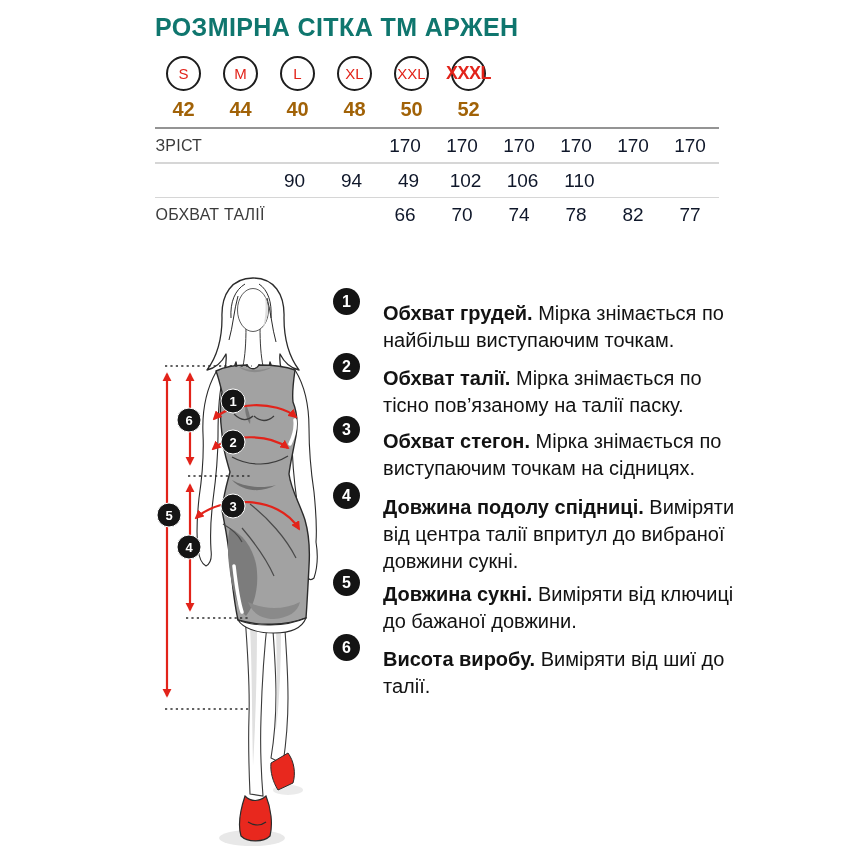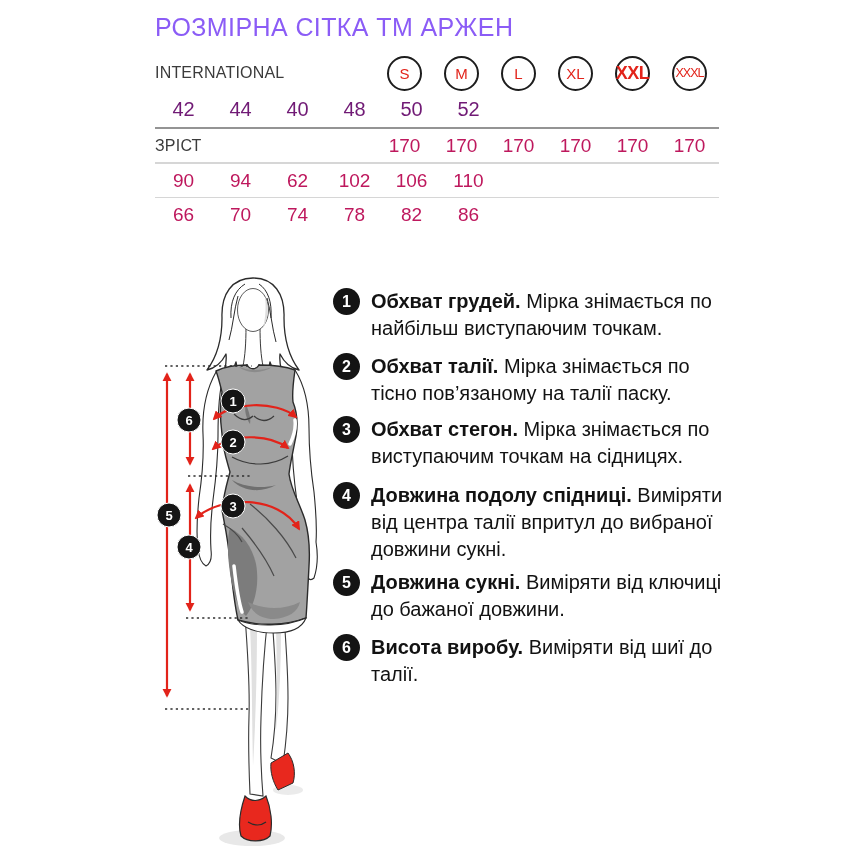--- a/index.html
+++ b/index.html
@@ -1,63 +1,62 @@
 <!DOCTYPE html>
 <html><head>
 <meta charset="utf-8">
 <style>
   html,body{margin:0;padding:0;background:#ffffff;}
   body{width:850px;height:850px;position:relative;overflow:hidden;
        font-family:"Liberation Sans","DejaVu Sans",sans-serif;color:#222;}
 
   
   .page-title{position:absolute;left:155px;top:12px;font-size:25px;line-height:30px;
-      font-weight:400;color:#8b5cf6;letter-spacing:.4px;}
+      font-weight:700;color:#0f766e;letter-spacing:.4px;}
 
   
   .size-table{position:absolute;left:155px;top:55px;width:564px;}
   .trow{display:flex;align-items:center;}
   .trow.hdr{height:36px;}
-  .trow.data{height:33px;}
+  .trow.data{height:33px;justify-content:center;}
   .tlabel{width:221px;font-size:16px;color:#3b3b3b;letter-spacing:.2px;}
   .tcell{width:57px;display:flex;justify-content:center;align-items:center;}
-  .val-dark{font-size:20px;color:#701a75;}
-  .val-gray{font-size:19px;color:#be185d;}
+  .val-dark{font-size:20px;color:#a16207;font-weight:bold;}
+  .val-gray{font-size:19px;color:#0f172a;}
   .size-circle{width:31px;height:31px;border:2px solid #1d1d1d;border-radius:50%;
       display:flex;align-items:center;justify-content:center;flex:0 0 auto;}
   .size-circle span{color:#e2231a;font-size:15px;line-height:1;white-space:nowrap;}
   .trow .tcell:nth-child(6) .size-circle span{font-size:18px;letter-spacing:-.5px;font-weight:bold;}
   .trow .tcell:nth-child(7) .size-circle span{font-size:12.5px;letter-spacing:-1px;}
   .sep-heavy{height:0;border-top:2px solid #949494;margin:0;}
   .sep-light{height:0;border-top:1px solid #d6d6d6;margin:0;}
 
   
   .legend{position:absolute;left:333px;top:288px;width:400px;}
   .legend-item{position:absolute;left:0;width:400px;}
   .legend-marker{position:absolute;left:0;top:0;width:27px;height:27px;border-radius:50%;
       background:#141414;color:#fff;display:flex;align-items:center;justify-content:center;
       font-size:16px;font-weight:700;}
-  .legend-text{position:absolute;left:38px;top:0;margin:0;width:352px;
+  .legend-text{position:absolute;left:38px;top:0;margin:12px;width:352px;
       font-size:20px;line-height:27px;color:#121212;}
   .legend-text b{font-weight:700;}
 
   
   .figure-wrap{position:absolute;left:150px;top:266px;width:200px;height:584px;}
   svg text.fig-num{font-family:"Liberation Sans","DejaVu Sans",sans-serif;
       font-size:13px;font-weight:700;fill:#ffffff;text-anchor:middle;}
 </style>
 </head>
 <body>
 
 <div class="page-title">РОЗМІРНА СІТКА ТМ АРЖЕН</div>
 
 <div class="size-table">
 
   <div class="trow hdr">
-    <div class="tlabel">INTERNATIONAL</div>
     <div class="tcell">
         <span class="size-circle">
           <span>S</span>
         </span>
       </div>
     <div class="tcell">
         <span class="size-circle">
           <span>M</span>
         </span>
       </div>
@@ -105,35 +104,36 @@
   </div>
 
   <div class="sep-light"></div>
 
 
   <div class="sep-light"></div>
 
   <div class="trow data">
     <div class="tcell val-gray">90</div>
     <div class="tcell val-gray">94</div>
-    <div class="tcell val-gray">62</div>
+    <div class="tcell val-gray">49</div>
     <div class="tcell val-gray">102</div>
     <div class="tcell val-gray">106</div>
     <div class="tcell val-gray">110</div>
   </div>
 
   <div class="sep-light"></div>
 
   <div class="trow data">
+    <div class="tlabel">ОБХВАТ ТАЛІЇ</div>
     <div class="tcell val-gray">66</div>
     <div class="tcell val-gray">70</div>
     <div class="tcell val-gray">74</div>
     <div class="tcell val-gray">78</div>
     <div class="tcell val-gray">82</div>
-    <div class="tcell val-gray">86</div>
+    <div class="tcell val-gray">77</div>
   </div>
 </div>
 
 <div class="figure-wrap">
 <svg width="200" height="584" viewBox="0 0 200 584">
   <defs>
     <marker id="ah" viewBox="0 0 10 10" refX="8" refY="5" markerWidth="4.2" markerHeight="4.2" orient="auto-start-reverse">
           <path d="M0,0 L10,5 L0,10 Z" fill="#e2231a"></path>
         </marker>
   </defs>

